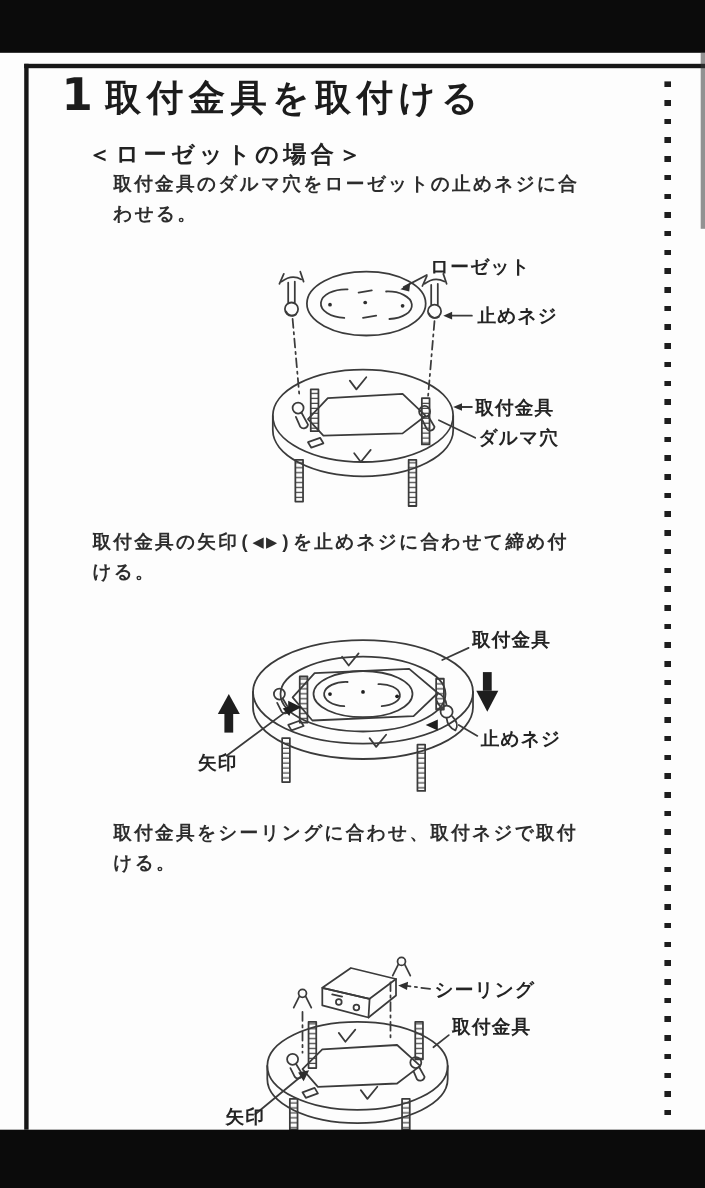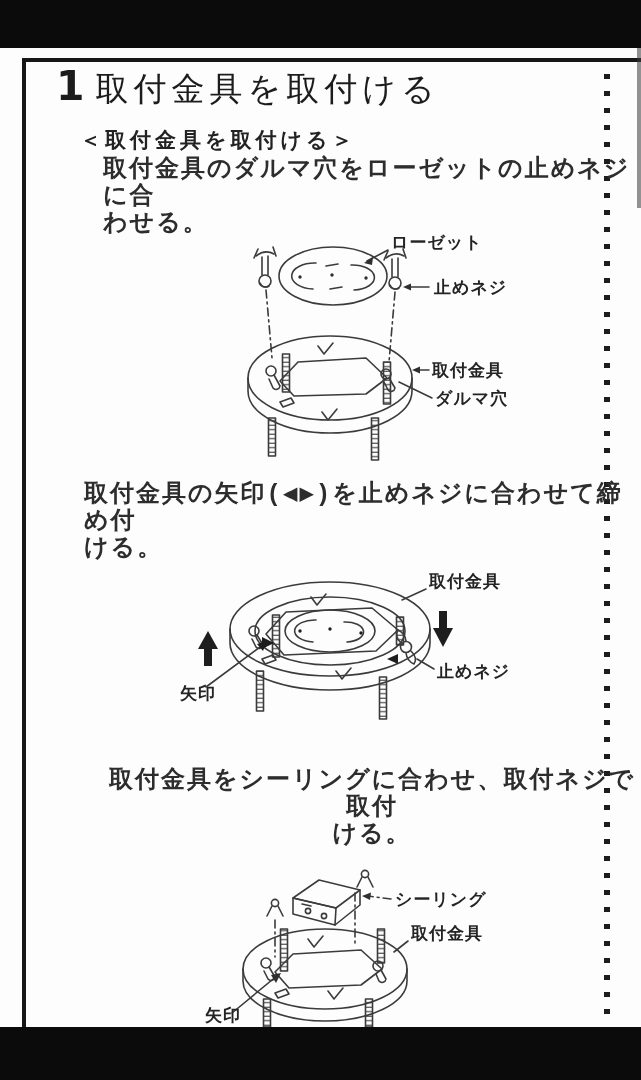--- a/index.html
+++ b/index.html
@@ -8,28 +8,28 @@
   .bar{position:absolute;left:0;width:641px;background:#0b0b0b;}
   .bar-top{top:0;height:48px;}
   .bar-bottom{top:1027px;height:53px;z-index:5;}
   .frame-top{position:absolute;left:22px;top:58px;width:619px;height:4px;background:#171717;}
   .frame-left{position:absolute;left:22px;top:58px;width:4px;height:969px;background:#171717;}
   .right-edge{position:absolute;left:637px;top:48px;width:4px;height:160px;background:#3a3a3a;opacity:.55;}
   .perforation{position:absolute;left:604px;top:74px;width:6px;height:951px;
      background:repeating-linear-gradient(to bottom,#1d1d1d 0 5px,transparent 5px 17px);}
   .title-row{position:absolute;left:56px;top:66px;display:flex;align-items:flex-end;gap:11px;}
   .step-number{font-size:41px;font-weight:bold;line-height:1;letter-spacing:0;color:#1c1c1c;}
-  .step-title{font-size:33px;font-weight:normal;letter-spacing:5px;line-height:1.1;color:#1c1c1c;}
+  .step-title{font-size:33px;font-weight:bold;letter-spacing:5px;line-height:1.1;color:#1c1c1c;}
   .subhead{position:absolute;left:80px;font-size:21px;font-weight:bold;letter-spacing:4px;color:#222;}
   #subhead-rosette{top:126px;}
   #subhead-ceiling{top:757px;}
-  .para{position:absolute;font-size:24px;font-weight:600;letter-spacing:2px;line-height:27px;color:#2d2d2d;}
+  .para{position:absolute;font-size:17px;font-weight:600;letter-spacing:2px;line-height:27px;color:#2d2d2d;}
   #para-rosette{left:103px;top:155px;}
   #para-tighten{left:84px;top:481px;font-family:Liberation Mono, monospace;}
-  #para-ceiling{left:103px;top:766px;text-align:center;}
+  #para-ceiling{left:103px;top:745px;}
   svg.diagram{position:absolute;}
   #diagram1{left:180px;top:226px;}
   #diagram2{left:150px;top:571px;}
   #diagram3{left:150px;top:853px;}
   .dlabel{font-family:"DejaVu Sans",sans-serif;font-size:17px;font-weight:600;letter-spacing:1px;fill:#242424;}
 </style>
 </head>
 <body>
 
 <div class="screen">
@@ -38,21 +38,21 @@
   <div class="frame-top"></div>
   <div class="frame-left"></div>
   <div class="perforation"></div>
   <div class="right-edge"></div>
 
   <div class="title-row">
     <span class="step-number">1</span>
     <span class="step-title">取付金具を取付ける</span>
   </div>
 
-  <div class="subhead" id="subhead-rosette">＜取付金具を取付ける＞</div>
+  <div class="subhead" id="subhead-rosette">＜ローゼットの場合＞</div>
   <div class="para" id="para-rosette">取付金具のダルマ穴をローゼットの止めネジに合<br>わせる。</div>
 
   <svg id="diagram1" class="diagram" width="420" height="246" viewBox="0 0 420 246">
     <defs>
       <pattern id="thread1" width="7" height="4.5" patternUnits="userSpaceOnUse">
         <path d="M0 1.2 H7" stroke="#3b3b3b" stroke-width="1.1"></path>
       </pattern>
     </defs>
     <g stroke="#3b3b3b" stroke-width="1.6" fill="none" stroke-linecap="round" stroke-linejoin="round">
 

